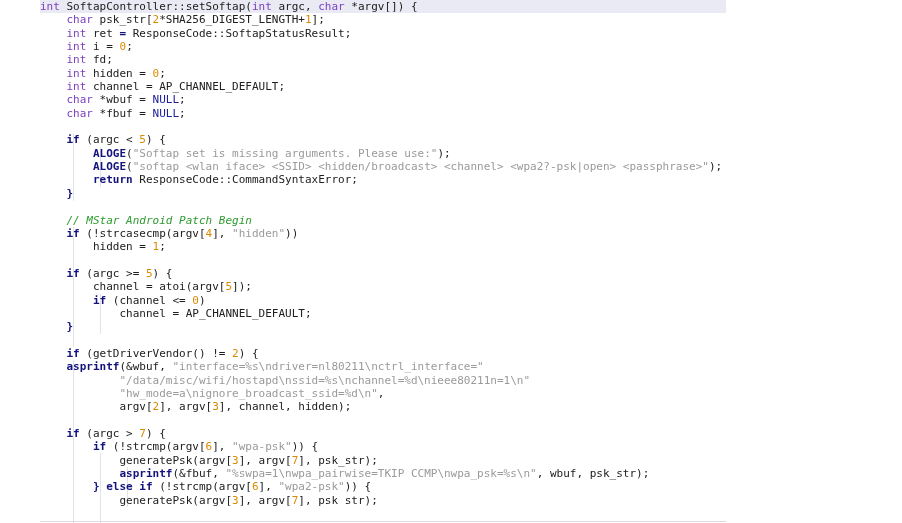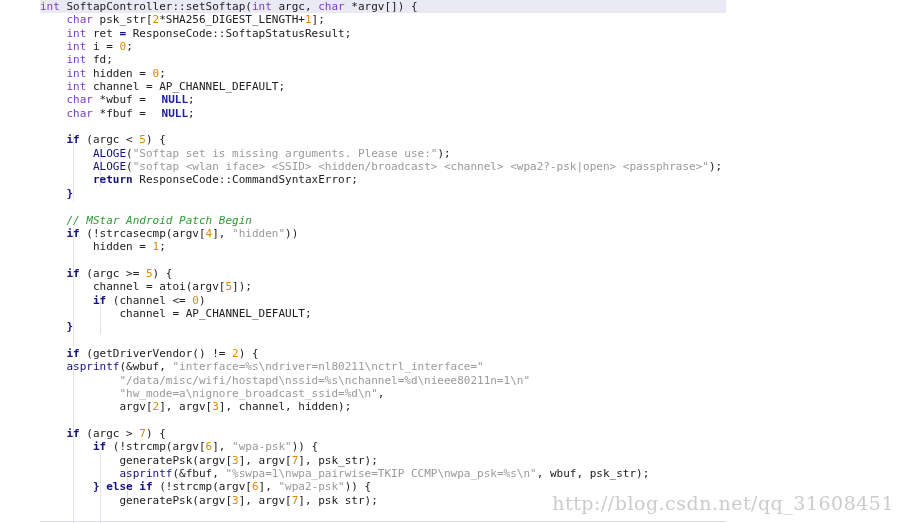--- a/index.html
+++ b/index.html
@@ -67,25 +67,25 @@
   .ln {
     display: block;
     height: 13.35px;
     padding-left: 40px;
     white-space: pre;
   }
 
   
   .kw      { color: #7b3fbf; }          
   .ctl     { color: #13137d; font-weight: bold; }  
-  .fn      { color: #13137d; font-weight: normal; }  
+  .fn      { color: #13137d; font-weight: bold; }  
   .num     { color: #d98c00; }
   .str     { color: #9a9a9a; }
   .cmt     { color: #2e9b2e; font-style: italic; }
-  .cnst    { color: #2020a0; font-weight: bold; margin-left: 9px; }  
+  .cnst    { color: #2020a0; font-weight: normal; }  
   .id      { color: #202020; }
 
   #watermark {
     position: absolute;
     right: 8px;
     top: 492px;
     font-family: "DejaVu Serif", "Liberation Serif", serif;
     font-size: 19px;
     color: #cccccc;
     letter-spacing: 0.5px;
@@ -113,17 +113,16 @@
   <div class="indent-guide" style="left:73px; top:133px; height:68px;"></div>
   <div class="indent-guide" style="left:73px; top:227px; height:120px;"></div>
   <div class="indent-guide" style="left:73px; top:360px; height:163px;"></div>
   <div class="indent-guide" style="left:100px; top:147px; height:40px;"></div>
   <div class="indent-guide" style="left:100px; top:294px; height:40px;"></div>
   <div class="indent-guide" style="left:100px; top:453px; height:70px;"></div>
   <div class="indent-guide" style="left:127px; top:467px; height:40px;"></div>
 
   <pre id="code"><span class="ln"><span class="kw">int</span><span class="id"> SoftapController::setSoftap(</span><span class="kw">int</span><span class="id"> argc, </span><span class="kw">char</span><span class="id"> *argv[]) {</span></span><span class="ln"><span class="id">    </span><span class="kw">char</span><span class="id"> psk_str[</span><span class="num">2</span><span class="id">*SHA256_DIGEST_LENGTH+</span><span class="num">1</span><span class="id">];</span></span><span class="ln"><span class="id">    </span><span class="kw">int</span><span class="id"> ret </span><span class="ctl">=</span><span class="id"> ResponseCode::SoftapStatusResult;</span></span><span class="ln"><span class="id">    </span><span class="kw">int</span><span class="id"> i = </span><span class="num">0</span><span class="id">;</span></span><span class="ln"><span class="id">    </span><span class="kw">int</span><span class="id"> fd;</span></span><span class="ln"><span class="id">    </span><span class="kw">int</span><span class="id"> hidden = </span><span class="num">0</span><span class="id">;</span></span><span class="ln"><span class="id">    </span><span class="kw">int</span><span class="id"> channel = AP_CHANNEL_DEFAULT;</span></span><span class="ln"><span class="id">    </span><span class="kw">char</span><span class="id"> *wbuf = </span><span class="cnst">NULL</span><span class="id">;</span></span><span class="ln"><span class="id">    </span><span class="kw">char</span><span class="id"> *fbuf = </span><span class="cnst">NULL</span><span class="id">;</span></span><span class="ln">​</span><span class="ln"><span class="id">    </span><span class="ctl">if</span><span class="id"> (argc &lt; </span><span class="num">5</span><span class="id">) {</span></span><span class="ln"><span class="id">        </span><span class="fn">ALOGE</span><span class="id">(</span><span class="str">"Softap set is missing arguments. Please use:"</span><span class="id">);</span></span><span class="ln"><span class="id">        </span><span class="fn">ALOGE</span><span class="id">(</span><span class="str">"softap &lt;wlan iface&gt; &lt;SSID&gt; &lt;hidden/broadcast&gt; &lt;channel&gt; &lt;wpa2?-psk|open&gt; &lt;passphrase&gt;"</span><span class="id">);</span></span><span class="ln"><span class="id">        </span><span class="ctl">return</span><span class="id"> ResponseCode::CommandSyntaxError;</span></span><span class="ln"><span class="ctl">    }</span></span><span class="ln">​</span><span class="ln"><span class="cmt">    // MStar Android Patch Begin</span></span><span class="ln"><span class="id">    </span><span class="ctl">if</span><span class="id"> (!strcasecmp(argv[</span><span class="num">4</span><span class="id">], </span><span class="str">"hidden"</span><span class="id">))</span></span><span class="ln"><span class="id">        hidden = </span><span class="num">1</span><span class="id">;</span></span><span class="ln">​</span><span class="ln"><span class="id">    </span><span class="ctl">if</span><span class="id"> (argc &gt;= </span><span class="num">5</span><span class="id">) {</span></span><span class="ln"><span class="id">        channel = atoi(argv[</span><span class="num">5</span><span class="id">]);</span></span><span class="ln"><span class="id">        </span><span class="ctl">if</span><span class="id"> (channel &lt;= </span><span class="num">0</span><span class="id">)</span></span><span class="ln"><span class="id">            channel = AP_CHANNEL_DEFAULT;</span></span><span class="ln"><span class="ctl">    }</span></span><span class="ln">​</span><span class="ln"><span class="id">    </span><span class="ctl">if</span><span class="id"> (getDriverVendor() != </span><span class="num">2</span><span class="id">) {</span></span><span class="ln"><span class="id">    </span><span class="fn">asprintf</span><span class="id">(&amp;wbuf, </span><span class="str">"interface=%s\ndriver=nl80211\nctrl_interface="</span></span><span class="ln"><span class="id">            </span><span class="str">"/data/misc/wifi/hostapd\nssid=%s\nchannel=%d\nieee80211n=1\n"</span></span><span class="ln"><span class="id">            </span><span class="str">"hw_mode=a\nignore_broadcast_ssid=%d\n"</span><span class="id">,</span></span><span class="ln"><span class="id">            argv[</span><span class="num">2</span><span class="id">], argv[</span><span class="num">3</span><span class="id">], channel, hidden);</span></span><span class="ln">​</span><span class="ln"><span class="id">    </span><span class="ctl">if</span><span class="id"> (argc &gt; </span><span class="num">7</span><span class="id">) {</span></span><span class="ln"><span class="id">        </span><span class="ctl">if</span><span class="id"> (!strcmp(argv[</span><span class="num">6</span><span class="id">], </span><span class="str">"wpa-psk"</span><span class="id">)) {</span></span><span class="ln"><span class="id">            generatePsk(argv[</span><span class="num">3</span><span class="id">], argv[</span><span class="num">7</span><span class="id">], psk_str);</span></span><span class="ln"><span class="id">            </span><span class="fn">asprintf</span><span class="id">(&amp;fbuf, </span><span class="str">"%swpa=1\nwpa_pairwise=TKIP CCMP\nwpa_psk=%s\n"</span><span class="id">, wbuf, psk_str);</span></span><span class="ln"><span class="ctl">        } </span><span class="ctl">else</span><span class="id"> </span><span class="ctl">if</span><span class="id"> (!strcmp(argv[</span><span class="num">6</span><span class="id">], </span><span class="str">"wpa2-psk"</span><span class="id">)) {</span></span><span class="ln"><span class="id">            generatePsk(argv[</span><span class="num">3</span><span class="id">], argv[</span><span class="num">7</span><span class="id">], psk str);</span></span></pre>
 
-  <div id="watermark">http://blog.csdn.net/qq_31608451</div>
 
   <div id="bottom-rule"></div>
 
 </div>
 
 </body></html>

